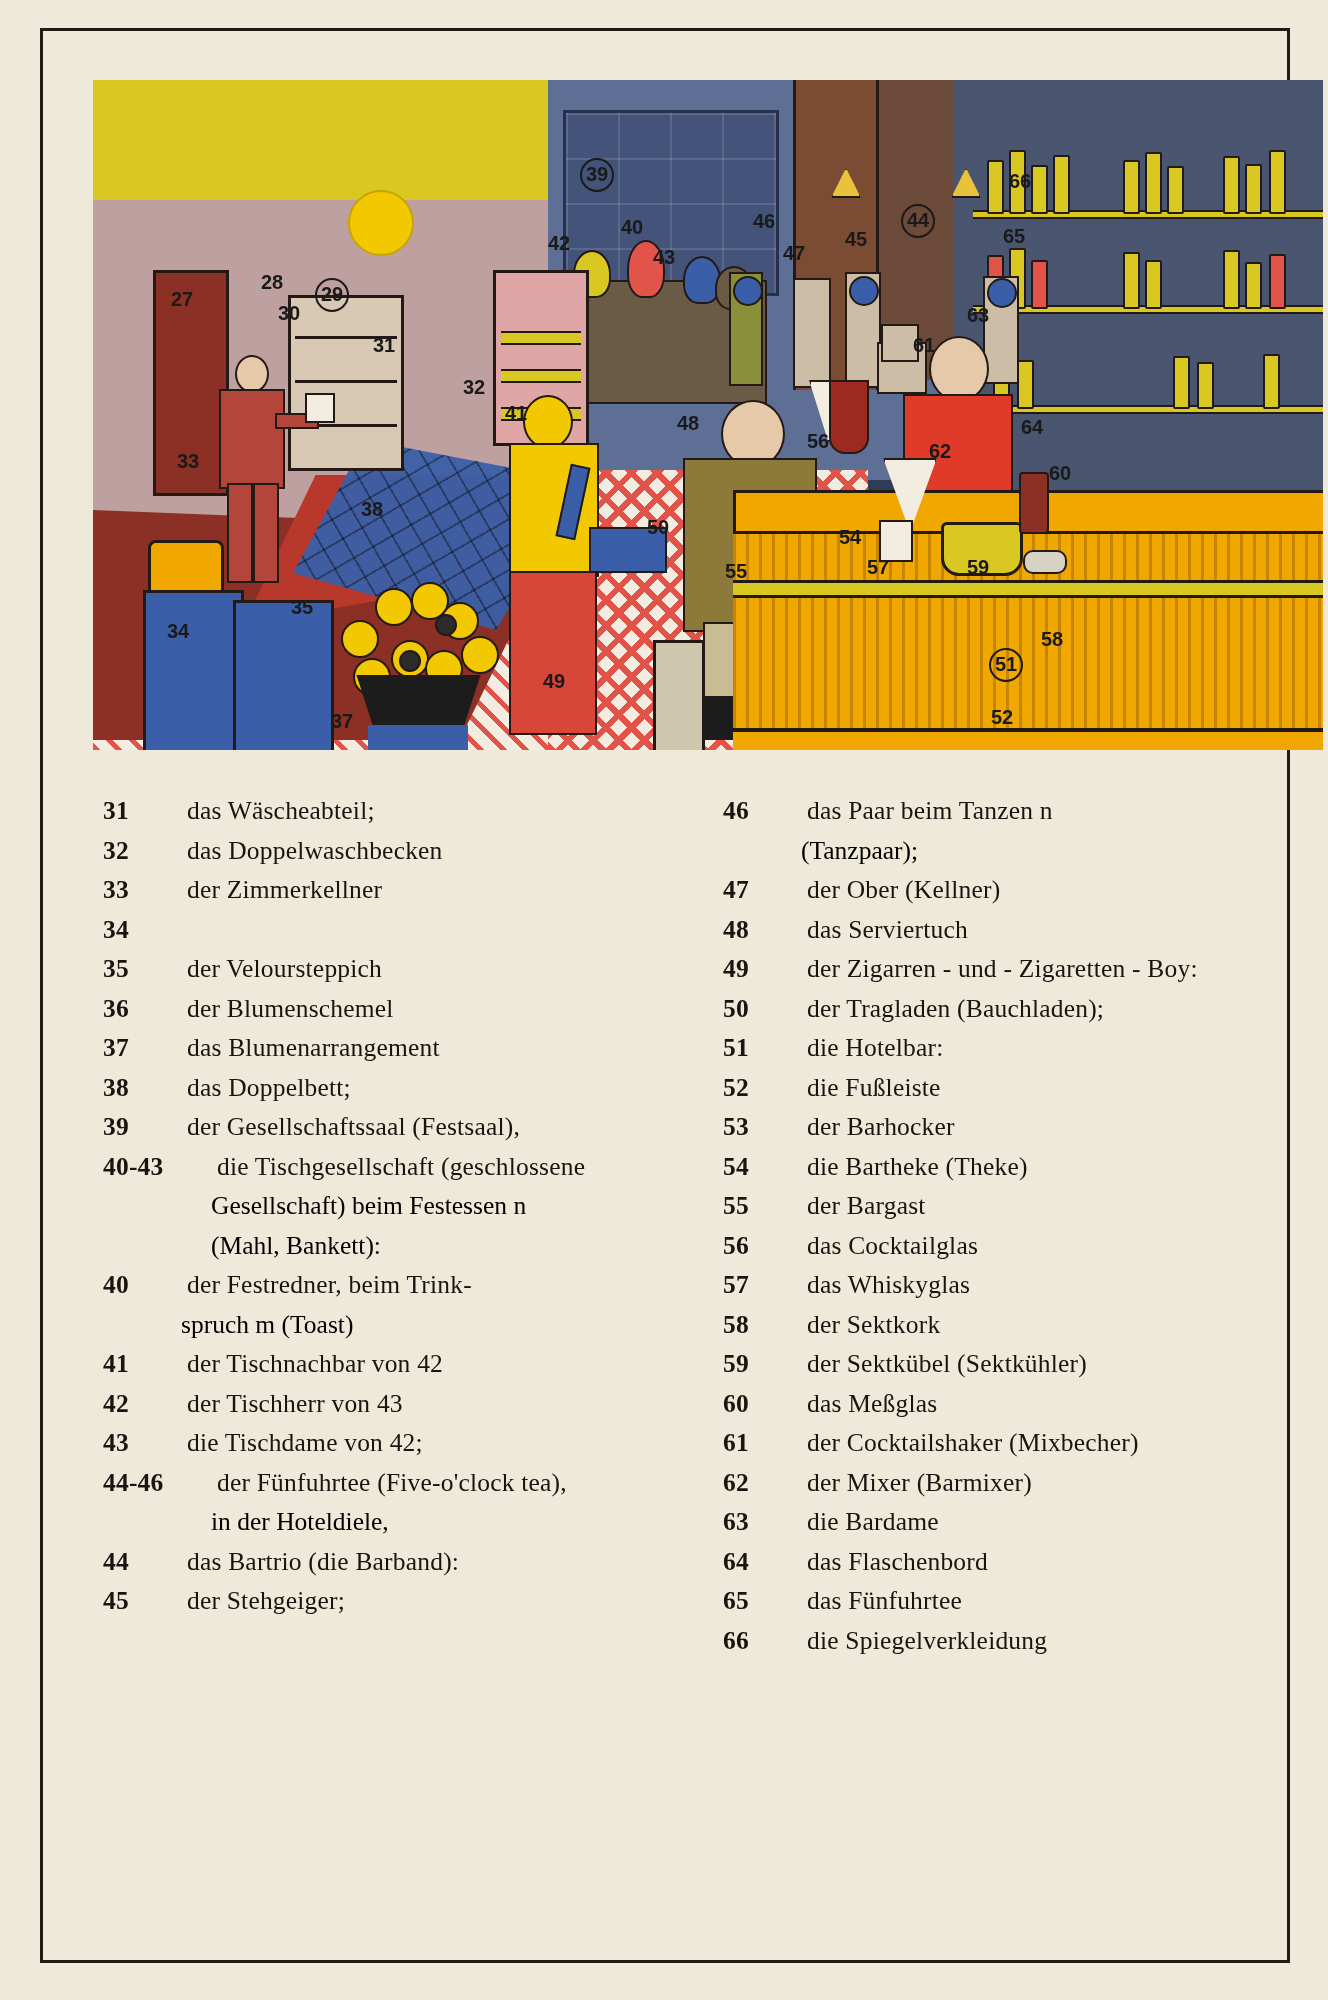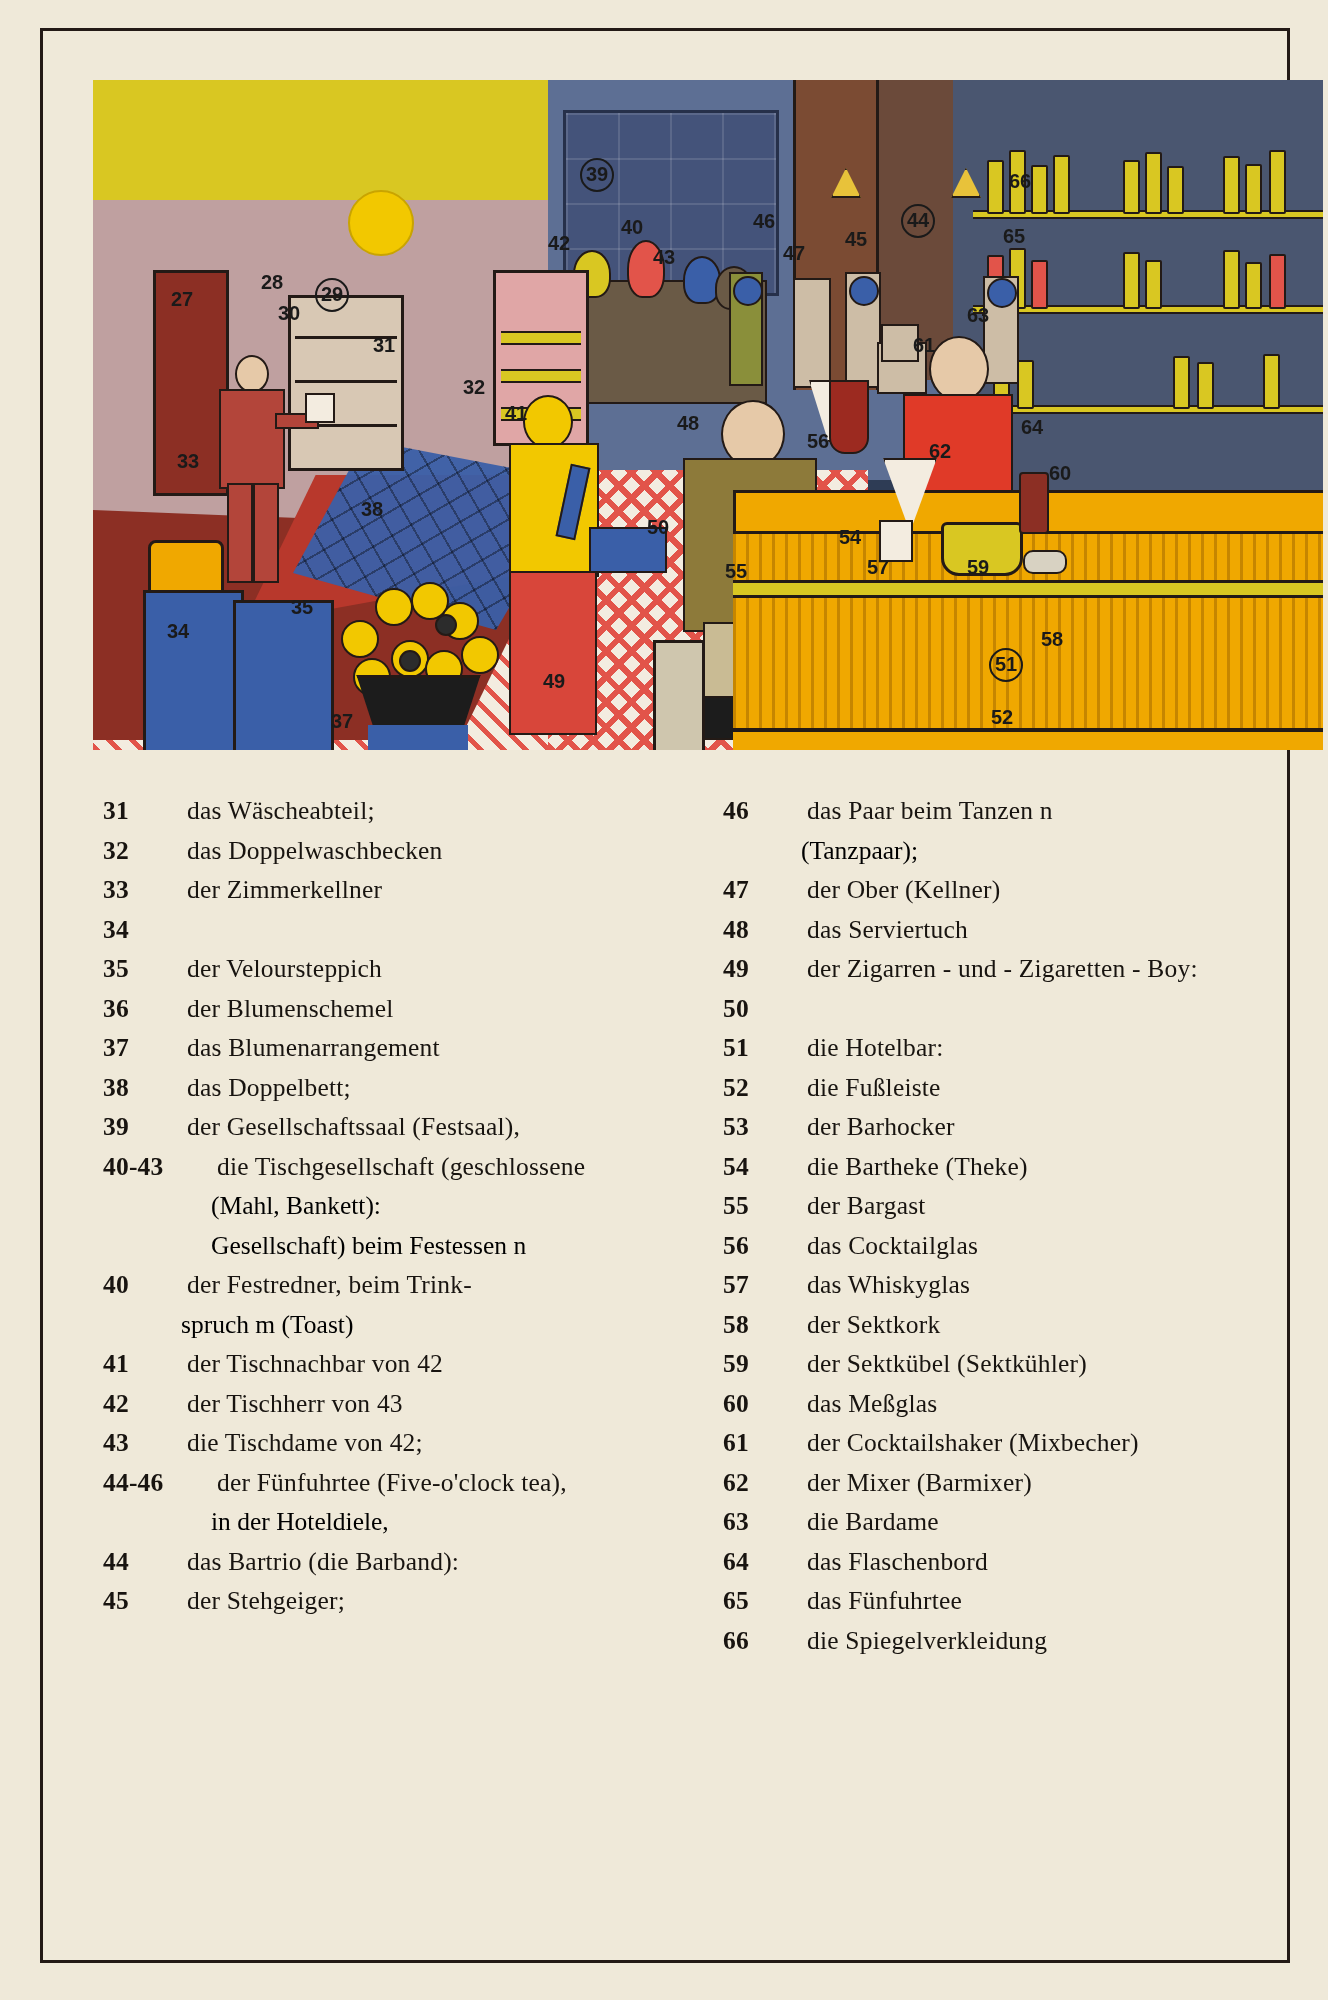--- a/index.html
+++ b/index.html
@@ -486,22 +486,22 @@
           </div>
         <div class="entry">
             <span class="num">39</span>
             <span class="txt">der Gesellschaftssaal (Festsaal),</span>
           </div>
 
         <div class="entry">
             <span class="num wide">40-43</span>
             <span class="txt">die Tischgesellschaft (geschlossene</span>
           </div>
+        <div class="cont wide"><span>Gesellschaft) beim Festessen n</span></div>
         <div class="cont wide"><span>(Mahl, Bankett):</span></div>
-        <div class="cont wide"><span>Gesellschaft) beim Festessen n</span></div>
 
         <div class="entry">
             <span class="num">40</span>
             <span class="txt">der Festredner, beim Trink-</span>
           </div>
         <div class="cont"><span>spruch m (Toast)</span></div>
 
         <div class="entry">
             <span class="num">41</span>
             <span class="txt">der Tischnachbar von 42</span>
@@ -544,20 +544,21 @@
         <div class="entry">
             <span class="num">48</span>
             <span class="txt">das Serviertuch</span>
           </div>
         <div class="entry">
             <span class="num">49</span>
             <span class="txt">der Zigarren - und - Zigaretten - Boy:</span>
           </div>
         <div class="entry">
             <span class="num">50</span>
+            <span class="txt">der Tragladen (Bauchladen);</span>
           </div>
         <div class="entry">
             <span class="num">51</span>
             <span class="txt">die Hotelbar:</span>
           </div>
         <div class="entry">
             <span class="num">52</span>
             <span class="txt">die Fußleiste</span>
           </div>
         <div class="entry">

